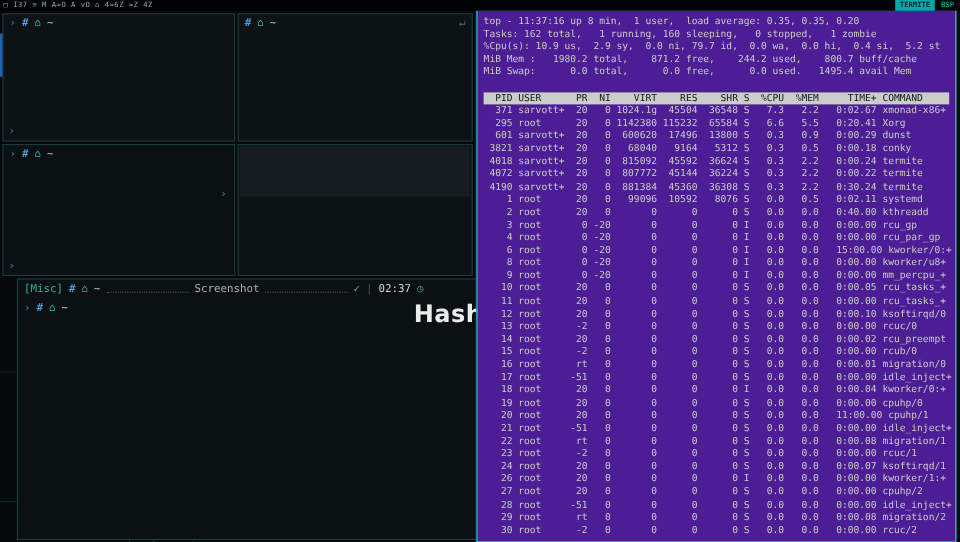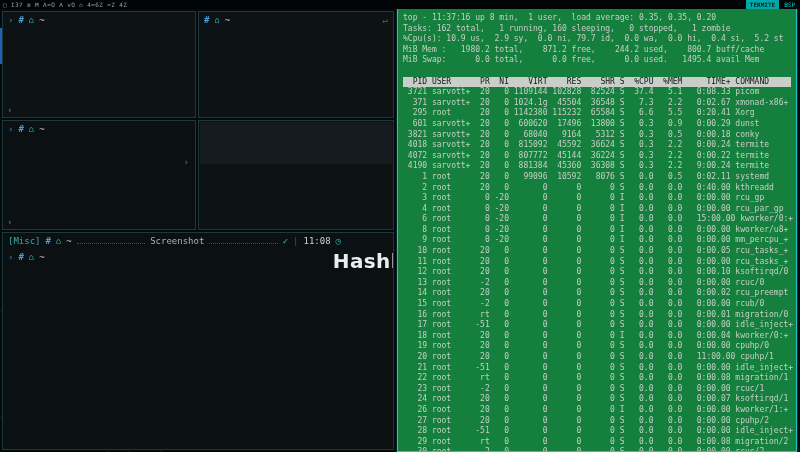--- a/index.html
+++ b/index.html
@@ -9,21 +9,21 @@
 
   
   .statusbar{position:absolute;left:0;top:0;width:800px;height:9px;background:#010404;display:flex;align-items:center;justify-content:space-between;padding:0 3px;z-index:6}
   .sb-left{color:#8fa8a2;font-size:6px;letter-spacing:.4px;white-space:nowrap}
   .sb-right{display:flex;align-items:center;gap:5px;height:9px}
   .sb-tag{background:#00a9a9;color:#012626;font-size:6px;font-weight:bold;padding:0 4px;height:9px;line-height:9px}
   .sb-layout{color:#00cfcf;font-size:6px;line-height:9px;padding-right:2px}
 
   
   .term{position:absolute;background:#0d1215;border:1px solid #1b3a3c;overflow:hidden;z-index:2}
-  .focus{border-color:#1fc4c4;background:#15803d;box-shadow:0 0 0 1px rgba(0,170,170,.18)}
+  .focus{border-color:#1fc4c4;background:#4c1d95;box-shadow:0 0 0 1px rgba(0,170,170,.18)}
   .pline{display:flex;align-items:center;gap:5px;padding:3px 5px;font-size:9px;white-space:nowrap}
   .s-arrow{color:#2e6f9d;font-weight:bold}
   .s-hash{color:#4f9cd6;font-weight:bold}
   .s-home{color:#2cb5a5}
   .s-path{color:#bfc8c2}
   .s-ret{color:#566566;margin-left:auto}
   .corner-arrow{position:absolute;color:#2e6f9d;font-size:9px;font-weight:bold}
   .lightpane{position:absolute;left:1px;right:1px;top:1px;height:42px;background:#161b1f}
 
   
@@ -97,32 +97,32 @@
       <span class="s-path">~</span>
     </div>
     <span class="corner-arrow" style="right:6px;top:36px">›</span>
     <span class="corner-arrow" style="left:4px;bottom:2px">›</span>
   </div>
 
   <div class="term" style="left:198px;top:120px;width:196px;height:110px">
     <div class="lightpane"></div>
   </div>
 
-  <div class="term" style="left:2px;top:232px;width:392px;height:218px;background:#0b1013">
+  <div class="term" style="left:14px;top:232px;width:392px;height:218px;background:#0b1013">
     <div class="pline p10k">
       <span class="s-misc">[Misc]</span>
       <span class="s-hash">#</span>
       <span class="s-home">⌂</span>
       <span class="s-path">~</span>
       <span class="dots"></span>
       <span class="s-cmd">Screenshot</span>
       <span class="dots"></span>
       <span class="s-check">✓</span>
       <span class="s-sep">|</span>
-      <span class="s-time">11:08</span>
+      <span class="s-time">02:37</span>
       <span class="s-clock">◷</span>
       <span class="tail"></span>
     </div>
     <div class="pline">
       <span class="s-arrow">›</span>
       <span class="s-hash">#</span>
       <span class="s-home">⌂</span>
       <span class="s-path">~</span>
     </div>
     <span class="watermark">Hashl</span>
@@ -132,28 +132,27 @@
     <div>
         <div class="tline">top - 11:37:16 up 8 min,  1 user,  load average: 0.35, 0.35, 0.20</div>
         <div class="tline">Tasks: 162 total,   1 running, 160 sleeping,   0 stopped,   1 zombie</div>
         <div class="tline">%Cpu(s): 10.9 us,  2.9 sy,  0.0 ni, 79.7 id,  0.0 wa,  0.0 hi,  0.4 si,  5.2 st</div>
         <div class="tline">MiB Mem :   1980.2 total,    871.2 free,    244.2 used,    800.7 buff/cache</div>
         <div class="tline">MiB Swap:      0.0 total,      0.0 free,      0.0 used.   1495.4 avail Mem</div>
         <div class="tline">&nbsp;</div>
       </div>
     <div>
         <div class="tline theader">  PID USER      PR  NI    VIRT    RES    SHR S  %CPU  %MEM     TIME+ COMMAND</div>
-        <div class="tline"> 3721 sarvott+  20   0 1109144 102828  82524 S  37.4   5.1   0:08.33 picom</div>
         <div class="tline">  371 sarvott+  20   0 1024.1g  45504  36548 S   7.3   2.2   0:02.67 xmonad-x86+</div>
         <div class="tline">  295 root      20   0 1142380 115232  65584 S   6.6   5.5   0:20.41 Xorg</div>
         <div class="tline">  601 sarvott+  20   0  600620  17496  13800 S   0.3   0.9   0:00.29 dunst</div>
         <div class="tline"> 3821 sarvott+  20   0   68040   9164   5312 S   0.3   0.5   0:00.18 conky</div>
         <div class="tline"> 4018 sarvott+  20   0  815092  45592  36624 S   0.3   2.2   0:00.24 termite</div>
         <div class="tline"> 4072 sarvott+  20   0  807772  45144  36224 S   0.3   2.2   0:00.22 termite</div>
-        <div class="tline"> 4190 sarvott+  20   0  881384  45360  36308 S   0.3   2.2   9:00.24 termite</div>
+        <div class="tline"> 4190 sarvott+  20   0  881384  45360  36308 S   0.3   2.2   0:30.24 termite</div>
         <div class="tline">    1 root      20   0   99096  10592   8076 S   0.0   0.5   0:02.11 systemd</div>
         <div class="tline">    2 root      20   0       0      0      0 S   0.0   0.0   0:40.00 kthreadd</div>
         <div class="tline">    3 root       0 -20       0      0      0 I   0.0   0.0   0:00.00 rcu_gp</div>
         <div class="tline">    4 root       0 -20       0      0      0 I   0.0   0.0   0:00.00 rcu_par_gp</div>
         <div class="tline">    6 root       0 -20       0      0      0 I   0.0   0.0   15:00.00 kworker/0:+</div>
         <div class="tline">    8 root       0 -20       0      0      0 I   0.0   0.0   0:00.00 kworker/u8+</div>
         <div class="tline">    9 root       0 -20       0      0      0 I   0.0   0.0   0:00.00 mm_percpu_+</div>
         <div class="tline">   10 root      20   0       0      0      0 S   0.0   0.0   0:00.05 rcu_tasks_+</div>
         <div class="tline">   11 root      20   0       0      0      0 S   0.0   0.0   0:00.00 rcu_tasks_+</div>
         <div class="tline">   12 root      20   0       0      0      0 S   0.0   0.0   0:00.10 ksoftirqd/0</div>

